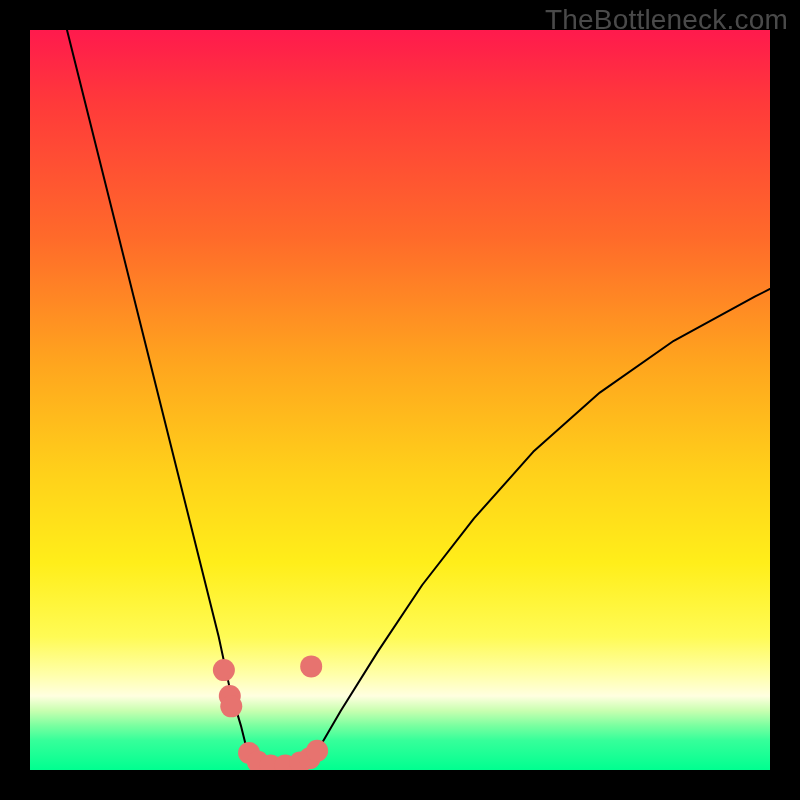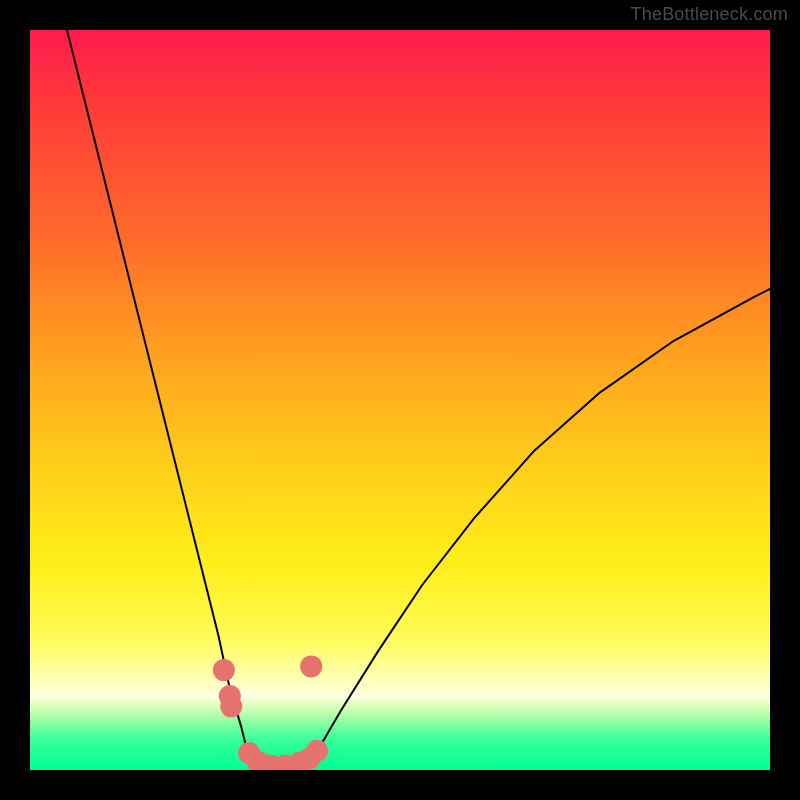--- a/index.html
+++ b/index.html
@@ -46,21 +46,21 @@
   }
   .svg-layer {
     position: absolute;
     inset: 0;
   }
   .watermark {
     position: absolute;
     top: 4px;
     right: 12px;
     color: #4a4a4a;
-    font-size: 18px;
+    font-size: 28px;
     letter-spacing: 0.2px;
     font-weight: 400;
   }
 </style>
 </head>
 <body>
 
 <div class="frame">
   <div class="watermark">TheBottleneck.com</div>
 

